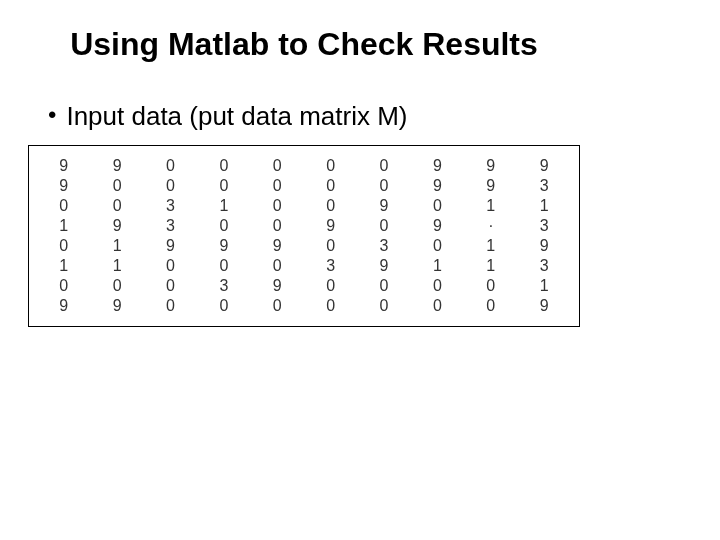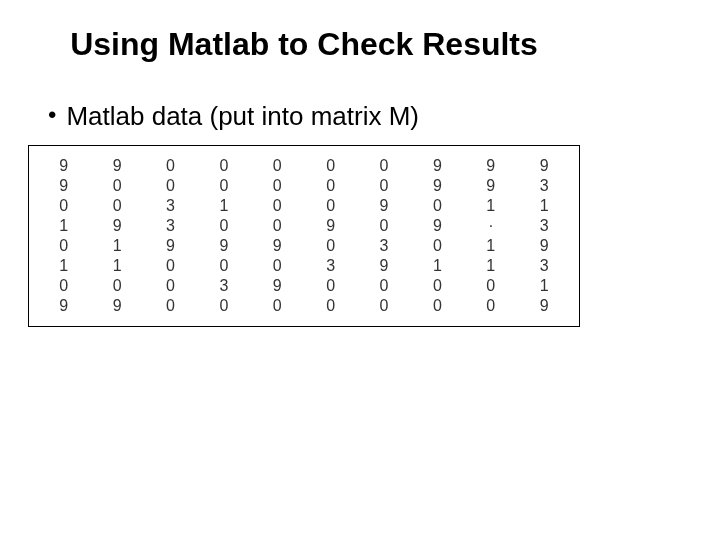--- a/index.html
+++ b/index.html
@@ -62,21 +62,21 @@
 </style>
 </head>
 <body>
 
 <div class="slide">
 
   <div class="title">Using Matlab to Check Results</div>
 
   <div class="bullet-row">
     <span class="bullet-dot">•</span>
-    <span class="bullet-text">Matlab data (put into matrix M)</span>
+    <span class="bullet-text">Input data (put data matrix M)</span>
   </div>
 
   <div class="matrix-box">
     <table class="matrix">
       <tbody id="matrix-body">
           <tr>
             <td>9</td>
             <td>9</td>
             <td>0</td>
             <td>0</td>

